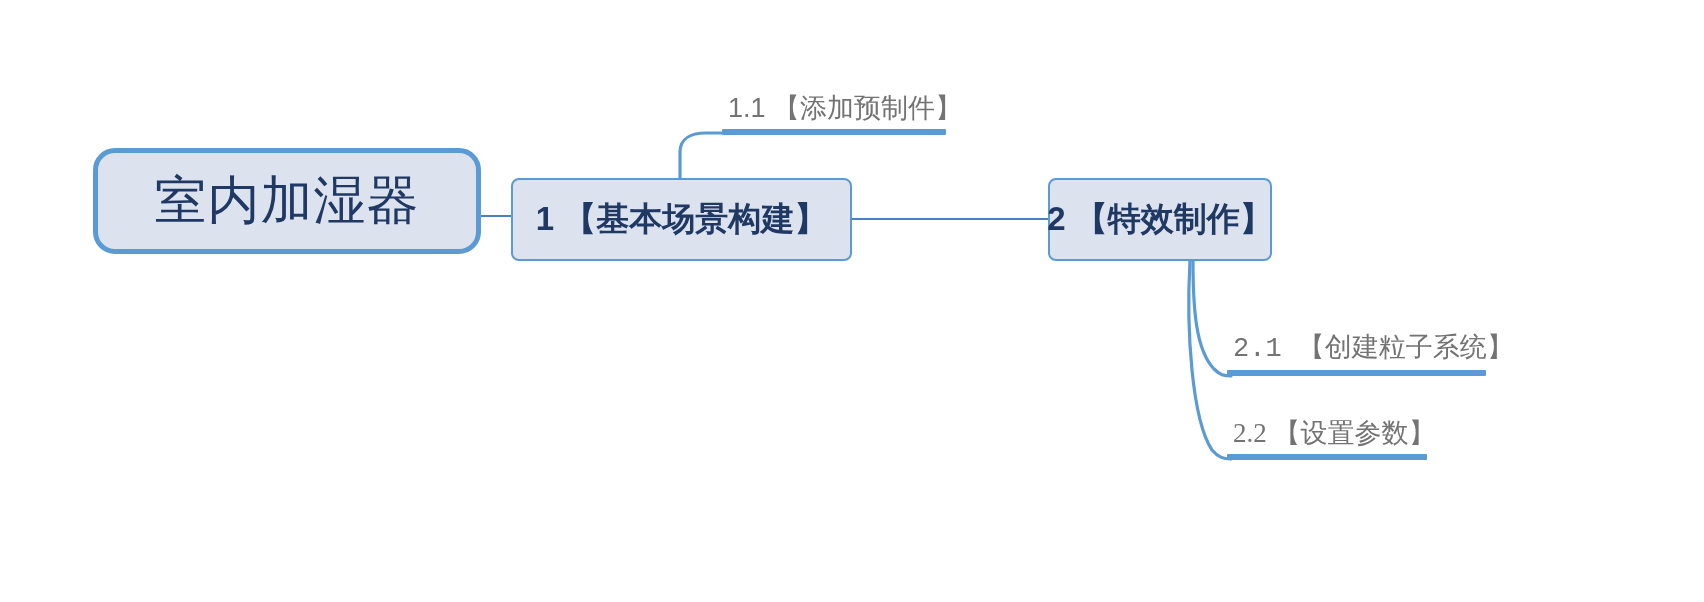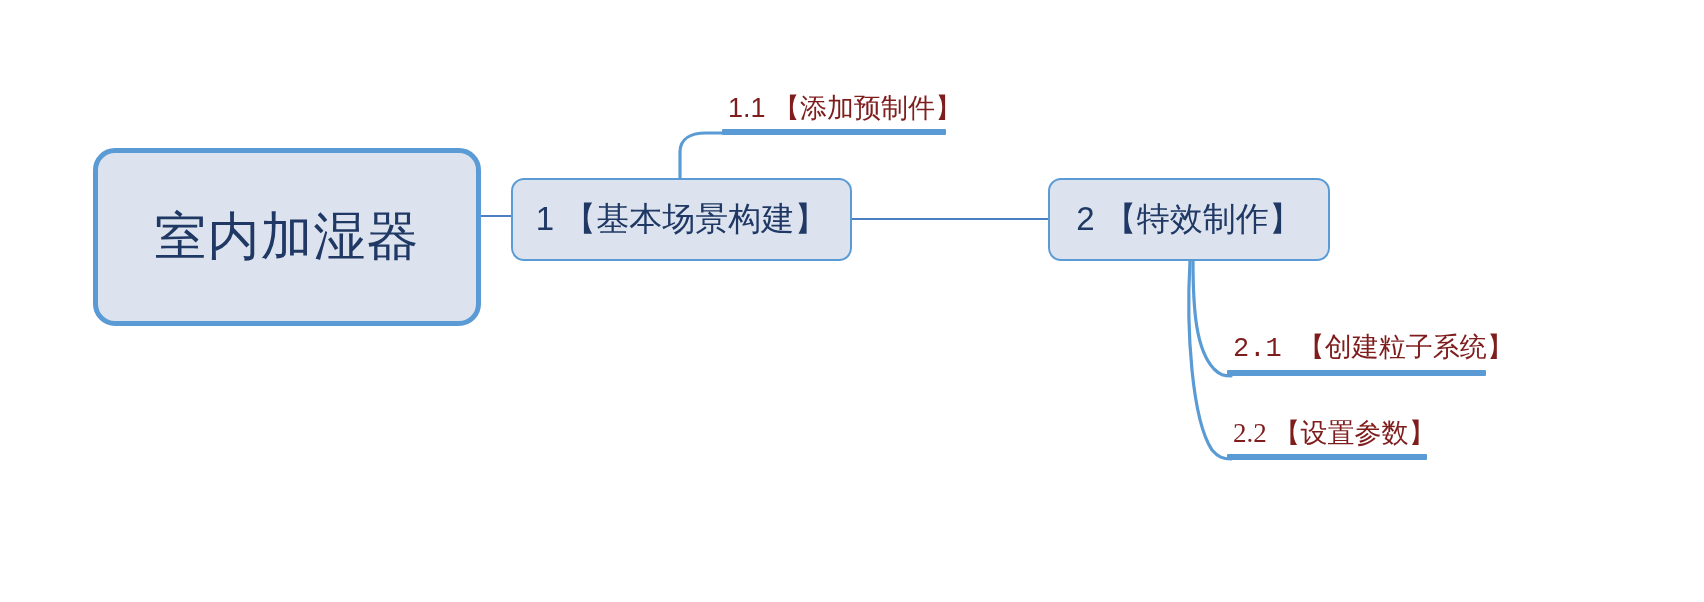--- a/index.html
+++ b/index.html
@@ -37,50 +37,51 @@
     border: 2px solid #5b9bd5;
     border-radius: 12px;
     color: #1f3864;
     white-space: nowrap;
     z-index: 3;
   }
   .node-root {
     left: 93px;
     top: 148px;
     width: 388px;
-    height: 178px;
+    height: 106px;
     border-width: 5px;
     border-radius: 22px;
     font-size: 52px;
     letter-spacing: 1px;
   }
   .node-l1 {
     height: 83px;
     font-size: 33px;
-    border-radius: 13px;
+    border-radius: 8px;
+    font-weight: bold;
   }
   .node-basic {
     left: 511px;
     top: 178px;
     width: 341px;
   }
   .node-fx {
     left: 1048px;
     top: 178px;
-    width: 282px;
+    width: 224px;
   }
 
   
   .leaf {
     position: absolute;
     z-index: 3;
   }
   .leaf-text {
     font-size: 27px;
-    color: #7f1d1d;
+    color: #737373;
     white-space: nowrap;
     line-height: 1.25;
     padding: 0 4px 3px 6px;
   }
   .leaf-bar {
     height: 6px;
     background: #5b9bd5;
     border-radius: 1px;
   }
   .leaf-prefab   { left: 722px;  top: 92px;  }

